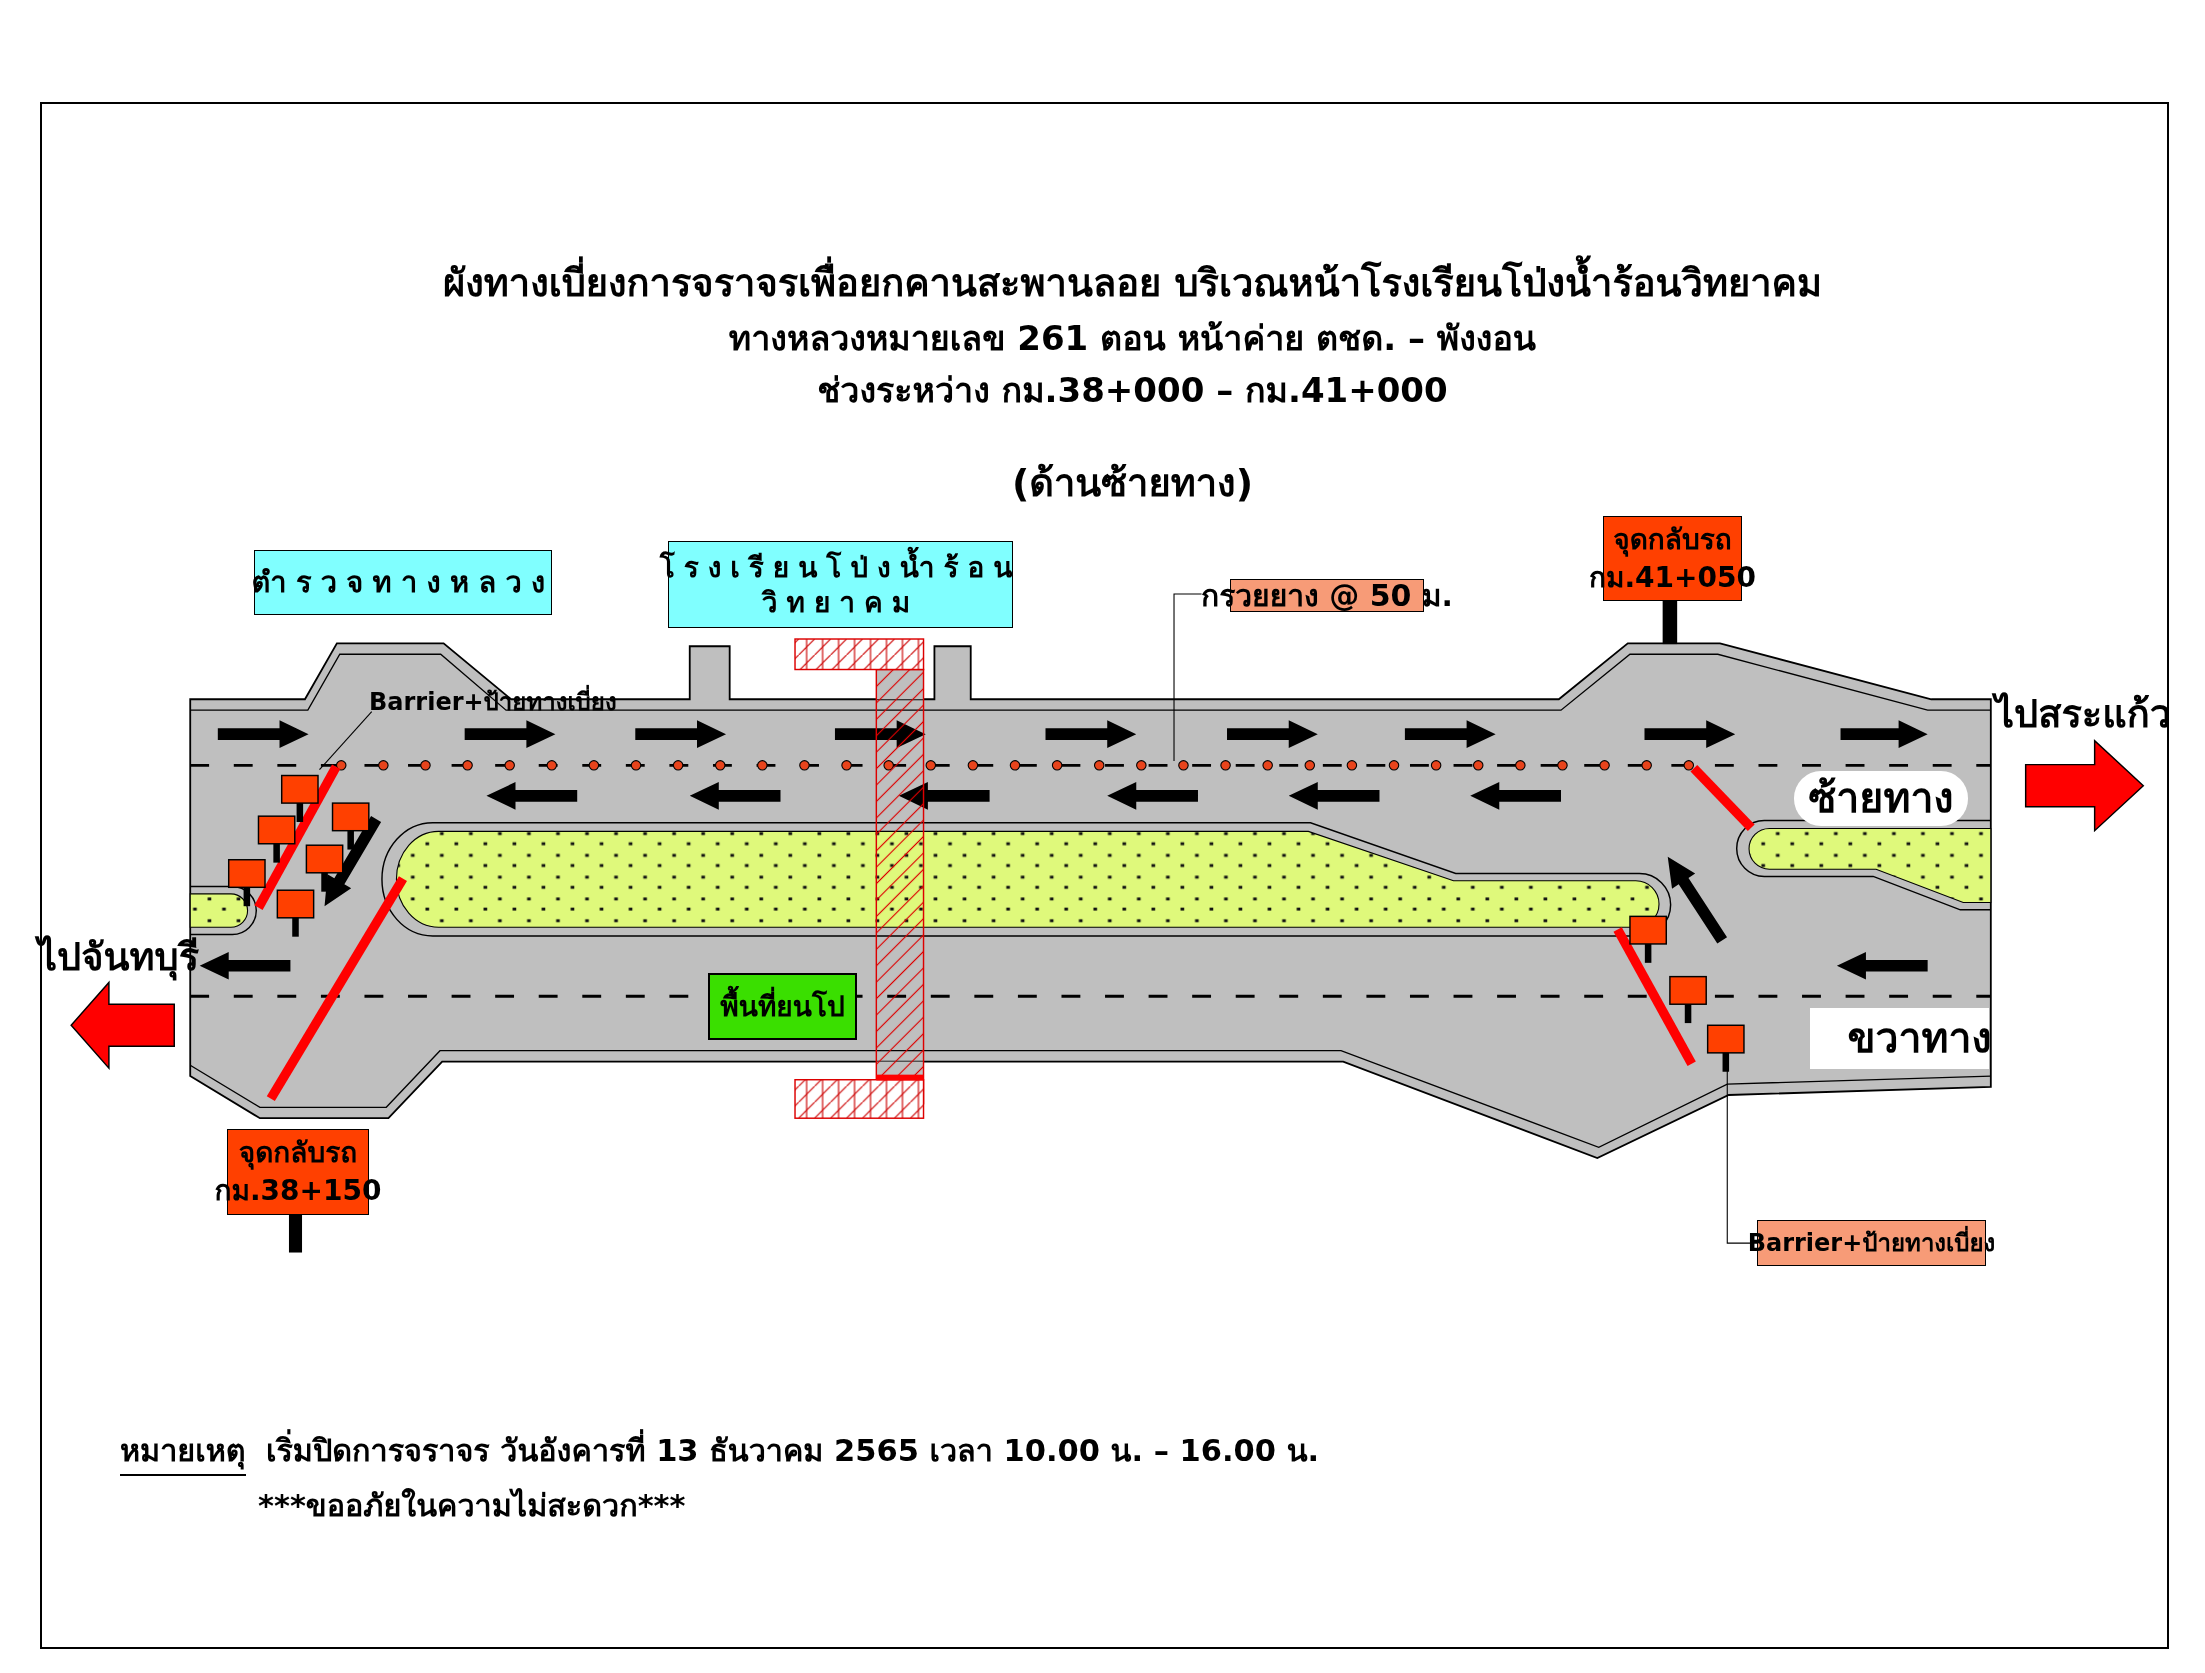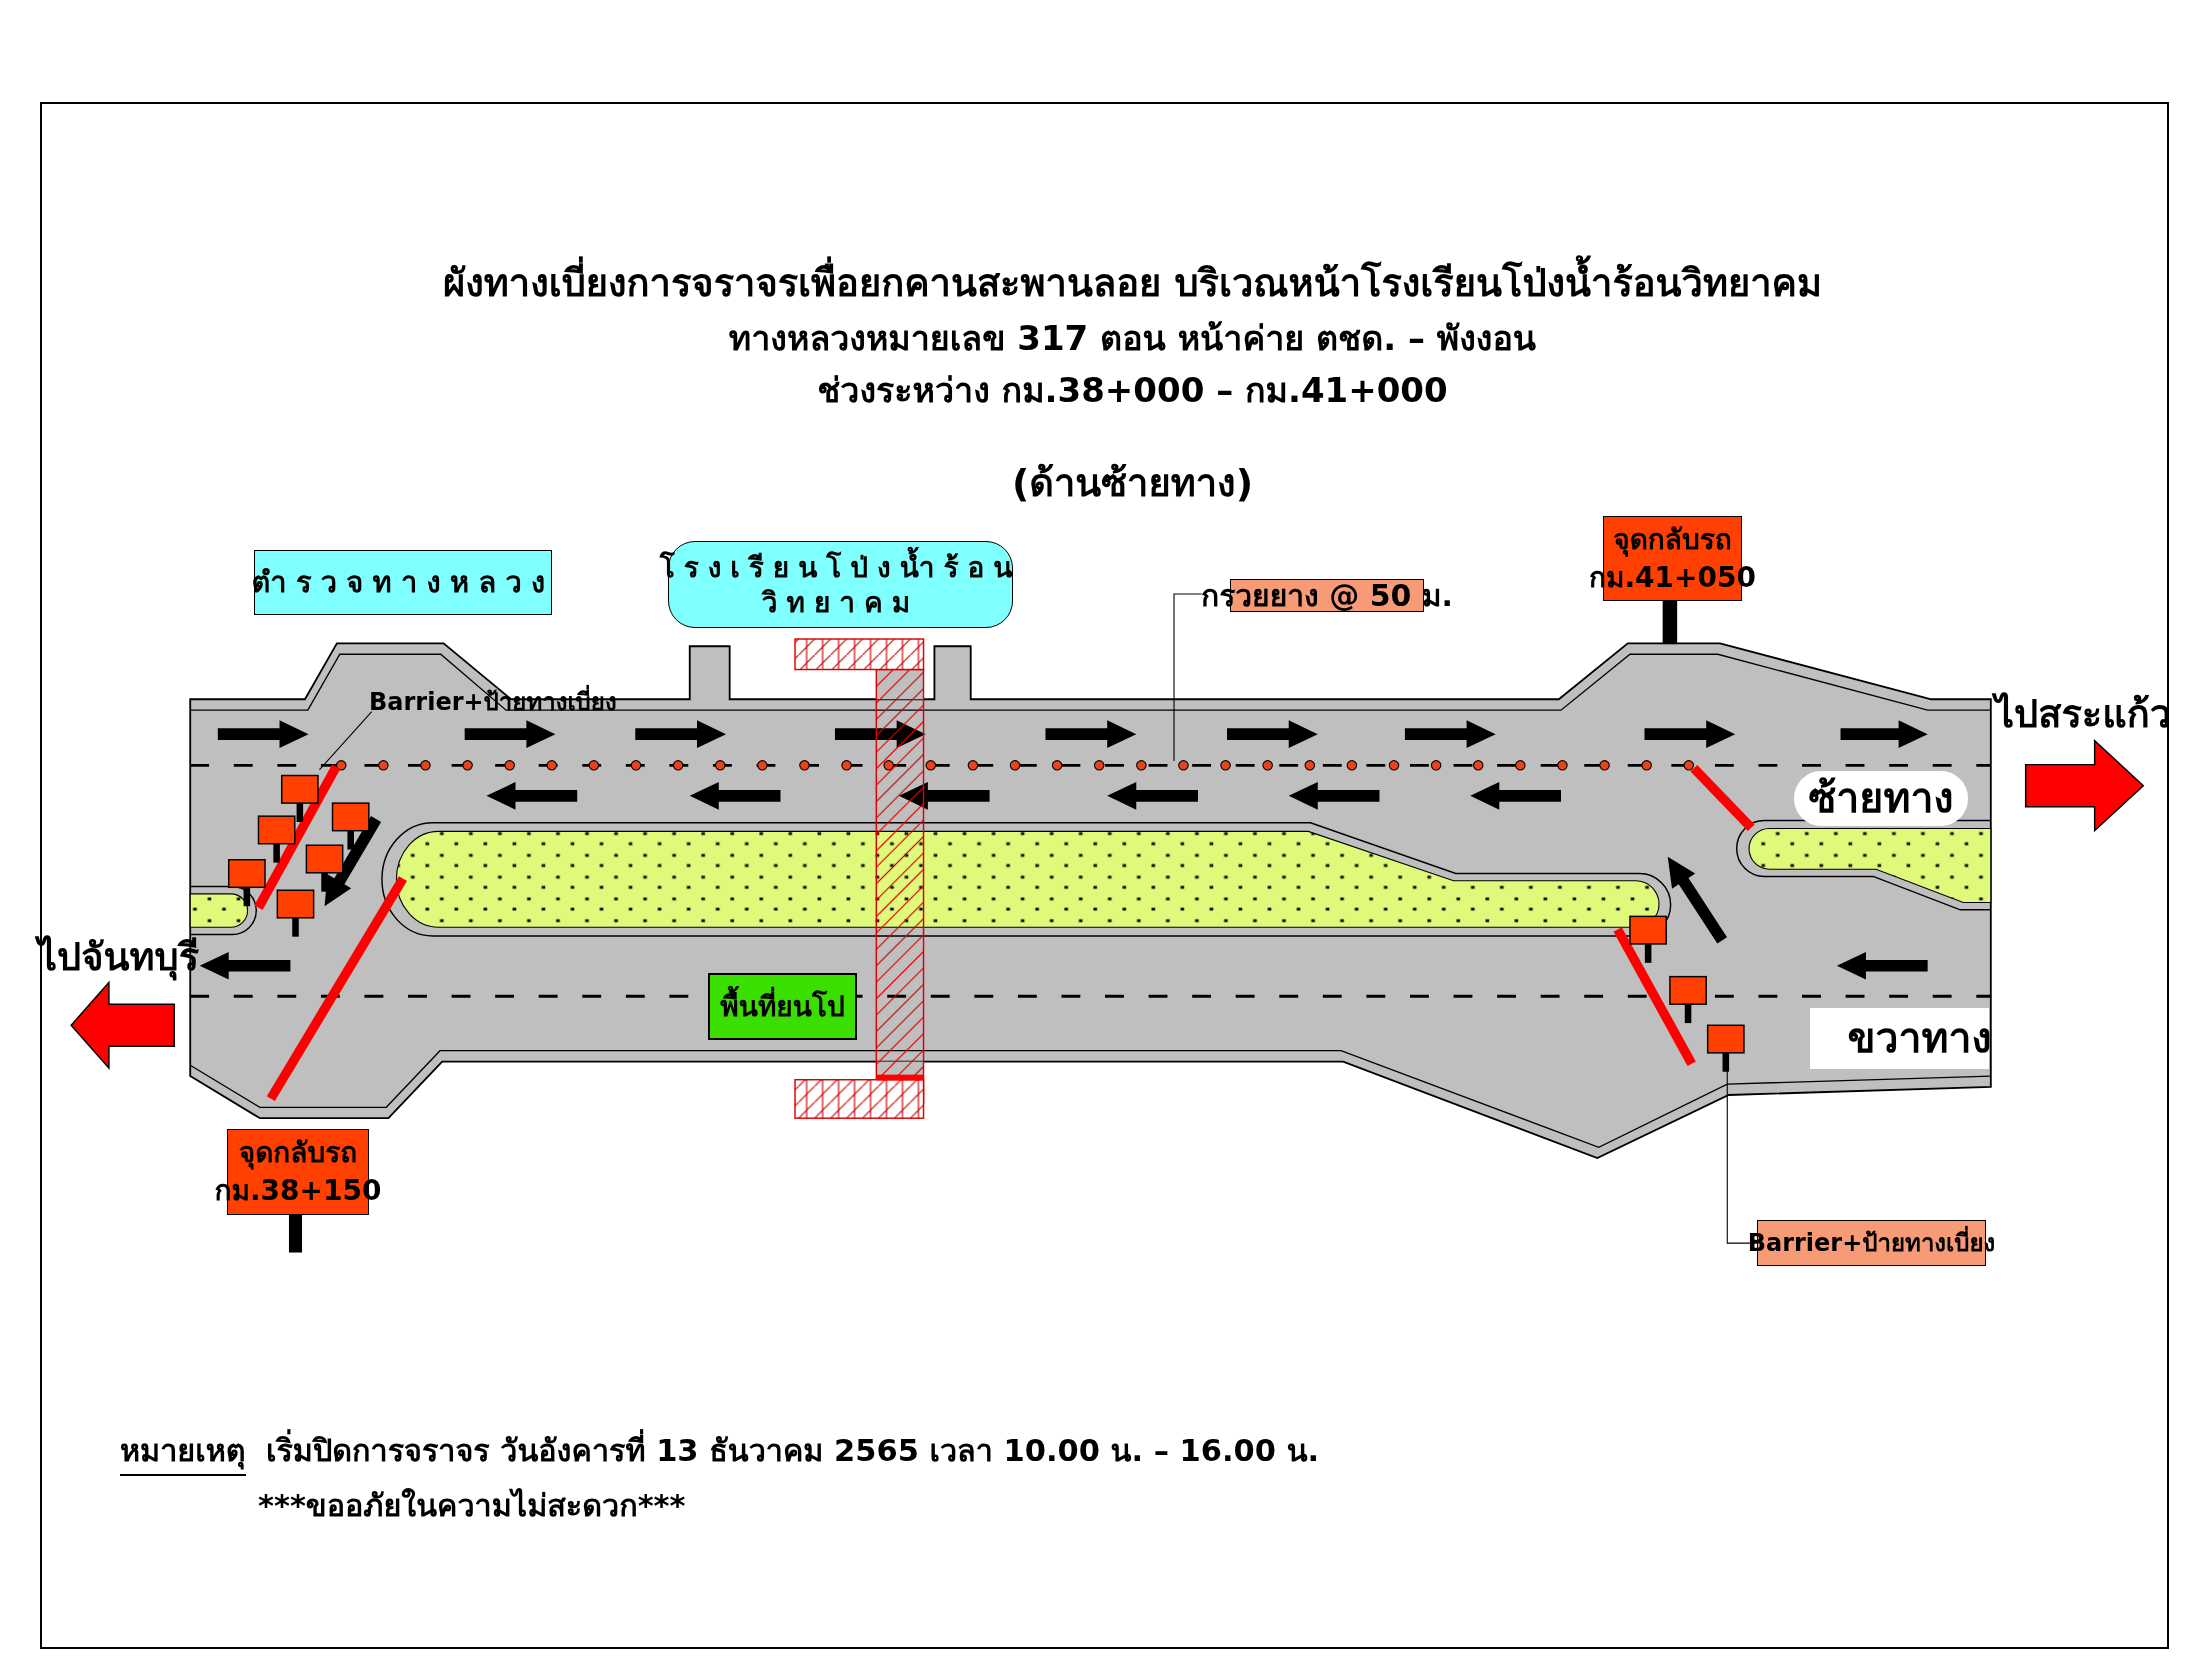--- a/index.html
+++ b/index.html
@@ -154,29 +154,29 @@
       <rect x="1095" y="1487" width="177" height="53" fill="#fff" stroke="#DD0000" stroke-width="2"></rect>
       <rect x="1095" y="1487" width="177" height="53" fill="url(#redhatch2)"></rect>
       <rect x="1207" y="1480" width="65" height="8" fill="#FF0000"></rect>
     </g>
 
     <rect x="2290" y="827" width="20" height="60" fill="#000"></rect>
     <rect x="398" y="1673" width="18" height="52" fill="#000"></rect>
   </svg>
 
   <div class="lbl title" style="top:260px;font-size:38px;">ผังทางเบี่ยงการจราจรเพื่อยกคานสะพานลอย  บริเวณหน้าโรงเรียนโป่งน้ำร้อนวิทยาคม</div>
-  <div class="lbl title" style="top:317px;font-size:34px;">ทางหลวงหมายเลข 317 ตอน หน้าค่าย ตชด. – พังงอน</div>
+  <div class="lbl title" style="top:317px;font-size:34px;">ทางหลวงหมายเลข 261 ตอน หน้าค่าย ตชด. – พังงอน</div>
   <div class="lbl title" style="top:369px;font-size:34px;">ช่วงระหว่าง กม.38+000 – กม.41+000</div>
   <div class="lbl title" style="top:420px;font-size:38px;margin-top:40px;">(ด้านซ้ายทาง)</div>
 
   <div class="lbl box cyan" style="left:254px;top:550px;width:298px;height:65px;font-size:29px;">
     <span>ตำรวจทางหลวง</span>
   </div>
 
-  <div class="lbl box cyan" style="left:668px;top:541px;width:345px;height:87px;font-size:28px;flex-direction:column;border-radius:27px;">
+  <div class="lbl box cyan" style="left:668px;top:541px;width:345px;height:87px;font-size:28px;flex-direction:column;">
     <span>โรงเรียนโป่งน้ำร้อน</span>
     <span>วิทยาคม</span>
   </div>
 
   <div class="lbl box salmon" style="left:1202px;top:579px;width:194px;height:33px;font-size:30px;margin-left:28px;">
     <span>กรวยยาง @ 50 ม.</span>
   </div>
 
   <div class="lbl box orange" style="left:1603px;top:516px;width:139px;height:85px;font-size:28px;">
     <span>จุดกลับรถ</span>

